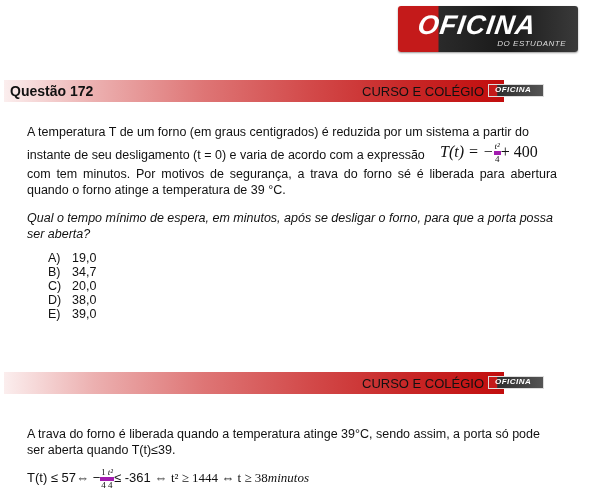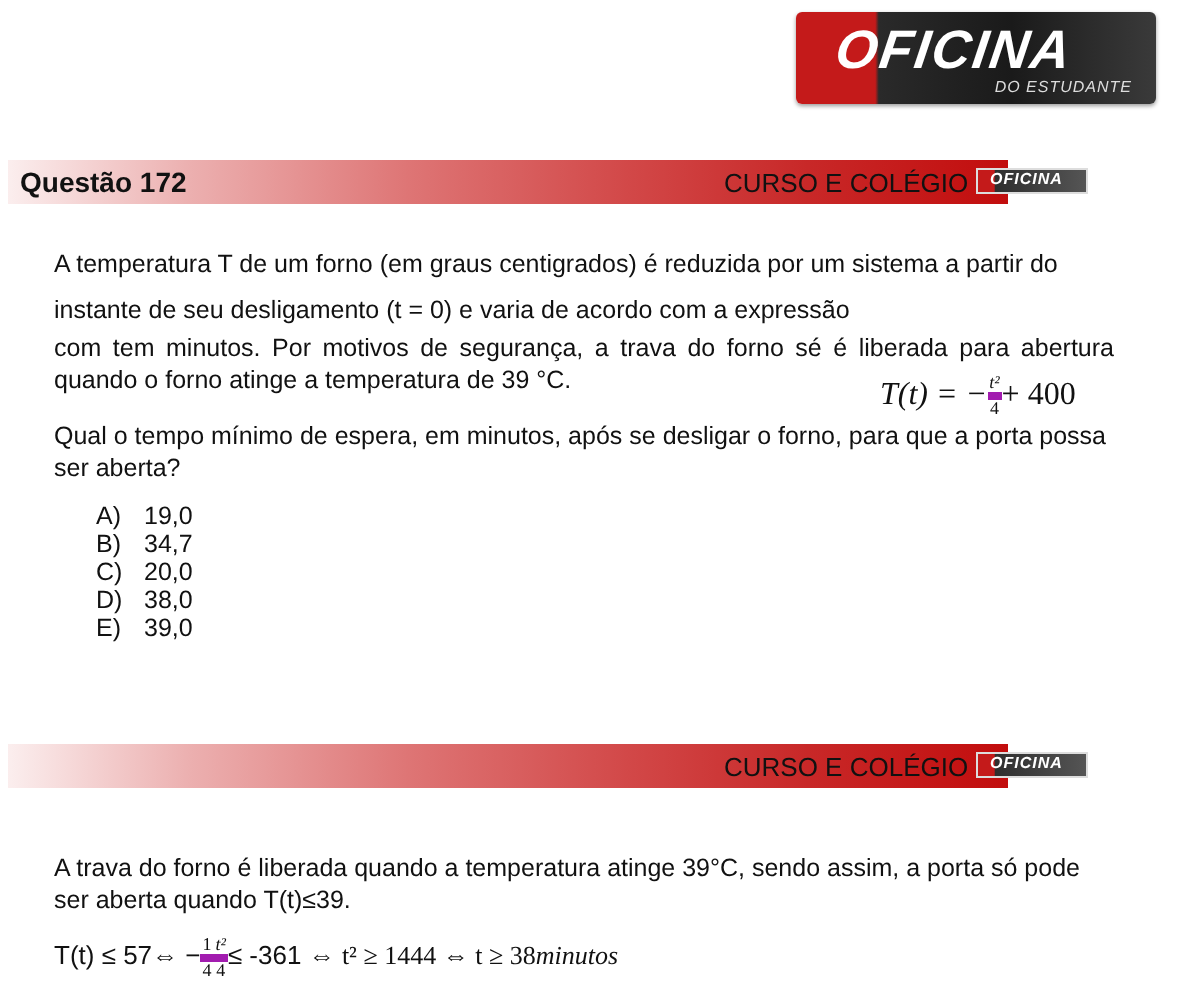--- a/index.html
+++ b/index.html
@@ -64,26 +64,26 @@
 <div class="bar" style="top:80px;">
   <div class="title">Questão 172</div>
   <div class="course">CURSO E COLÉGIO</div>
   <div class="mini-logo">
       <span>OFICINA</span>
     </div>
 </div>
 
 <p class="just" style="left:27px; top:124px; width:530px;">A temperatura T de um forno (em graus centigrados) é reduzida por um sistema a partir do</p>
 <p style="left:27px; top:147px; width:410px;">instante de seu desligamento (t = 0) e varia de acordo com a expressão</p>
-<p style="left:440px; top:140px; font-size:16px; line-height:24px;margin-top:46px;">
+<p style="left:440px; top:140px; font-size:16px; line-height:24px;">
   <span class="math">T(t) = −</span><span class="frac"><span class="num math">t²</span><span class="den mathn">4</span></span><span class="mathn">+ 400</span>
 </p>
 <p class="just" style="left:27px; top:166px; width:530px;">com tem minutos. Por motivos de segurança, a trava do forno sé é liberada para abertura quando o forno atinge a temperatura de 39 °C.</p>
 
-<p style="left:27px; top:210px; width:530px;"> Qual o tempo mínimo de espera, em minutos, após se desligar o forno, para que a porta possa ser aberta?</p>
+<p style="left:27px; top:210px; width:530px;font-style:italic;"> Qual o tempo mínimo de espera, em minutos, após se desligar o forno, para que a porta possa ser aberta?</p>
 
 <div class="options">
   <div class="opt">
       <span class="letter">A)</span>
       <span>19,0</span>
     </div>
   <div class="opt">
       <span class="letter">B)</span>
       <span>34,7</span>
     </div>

